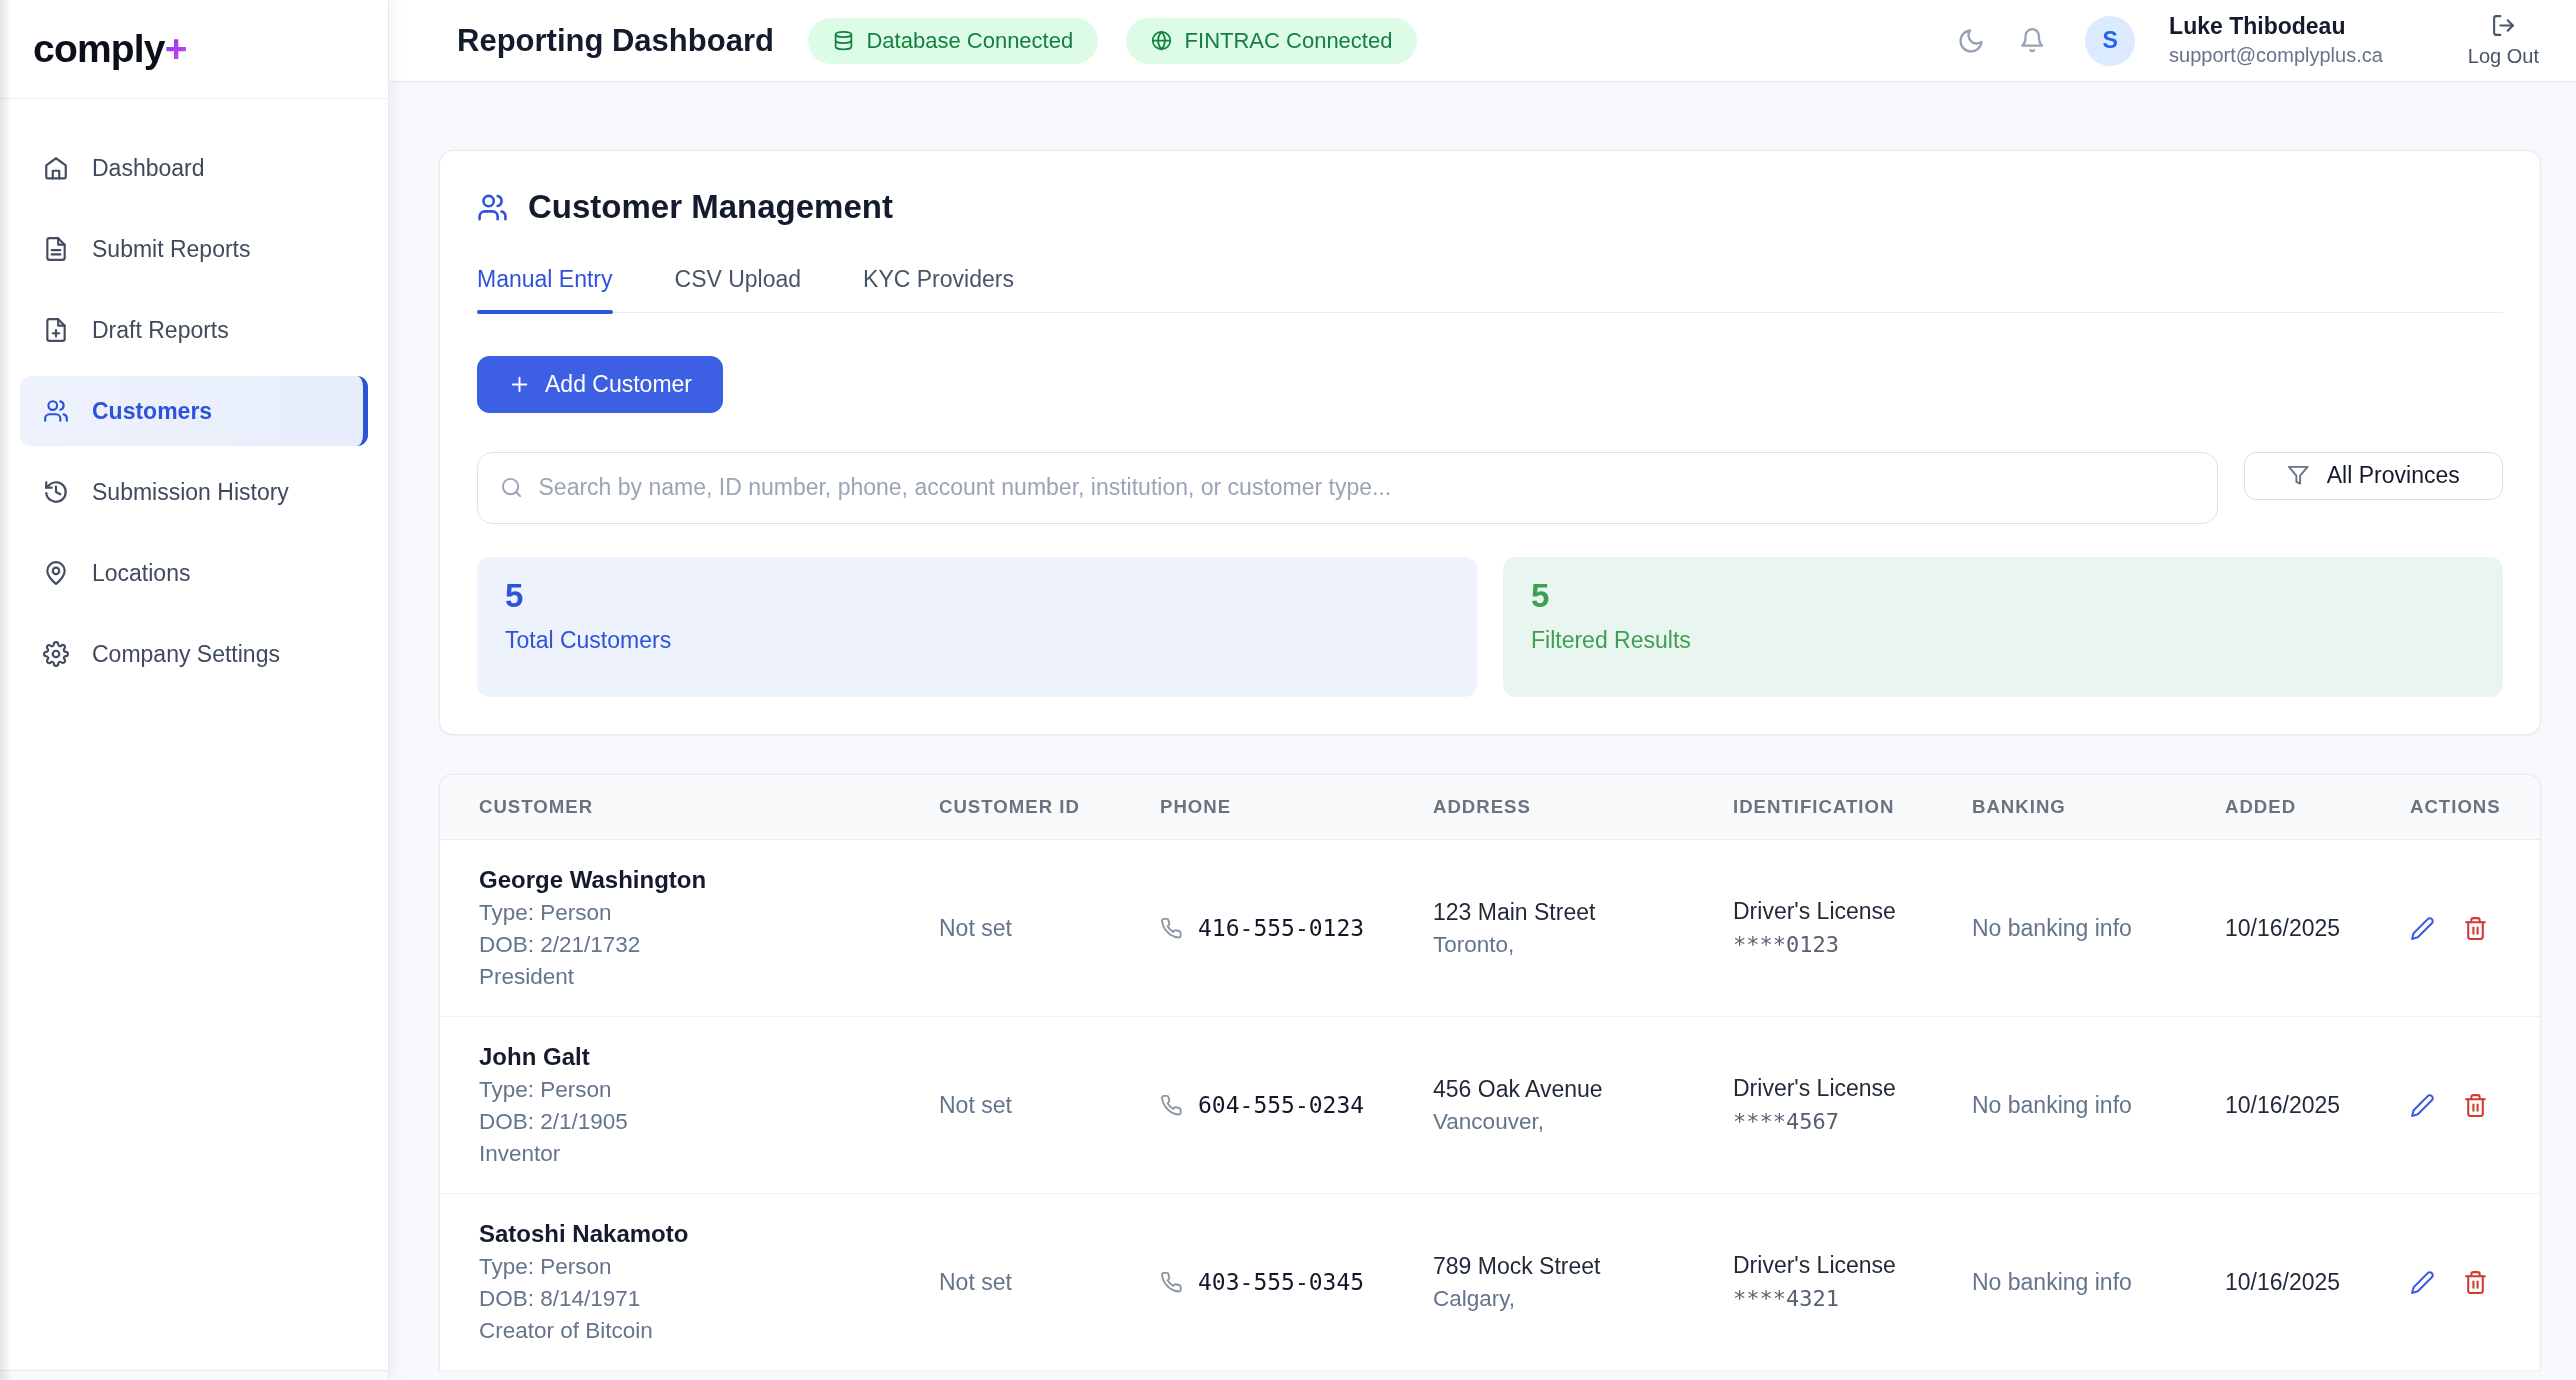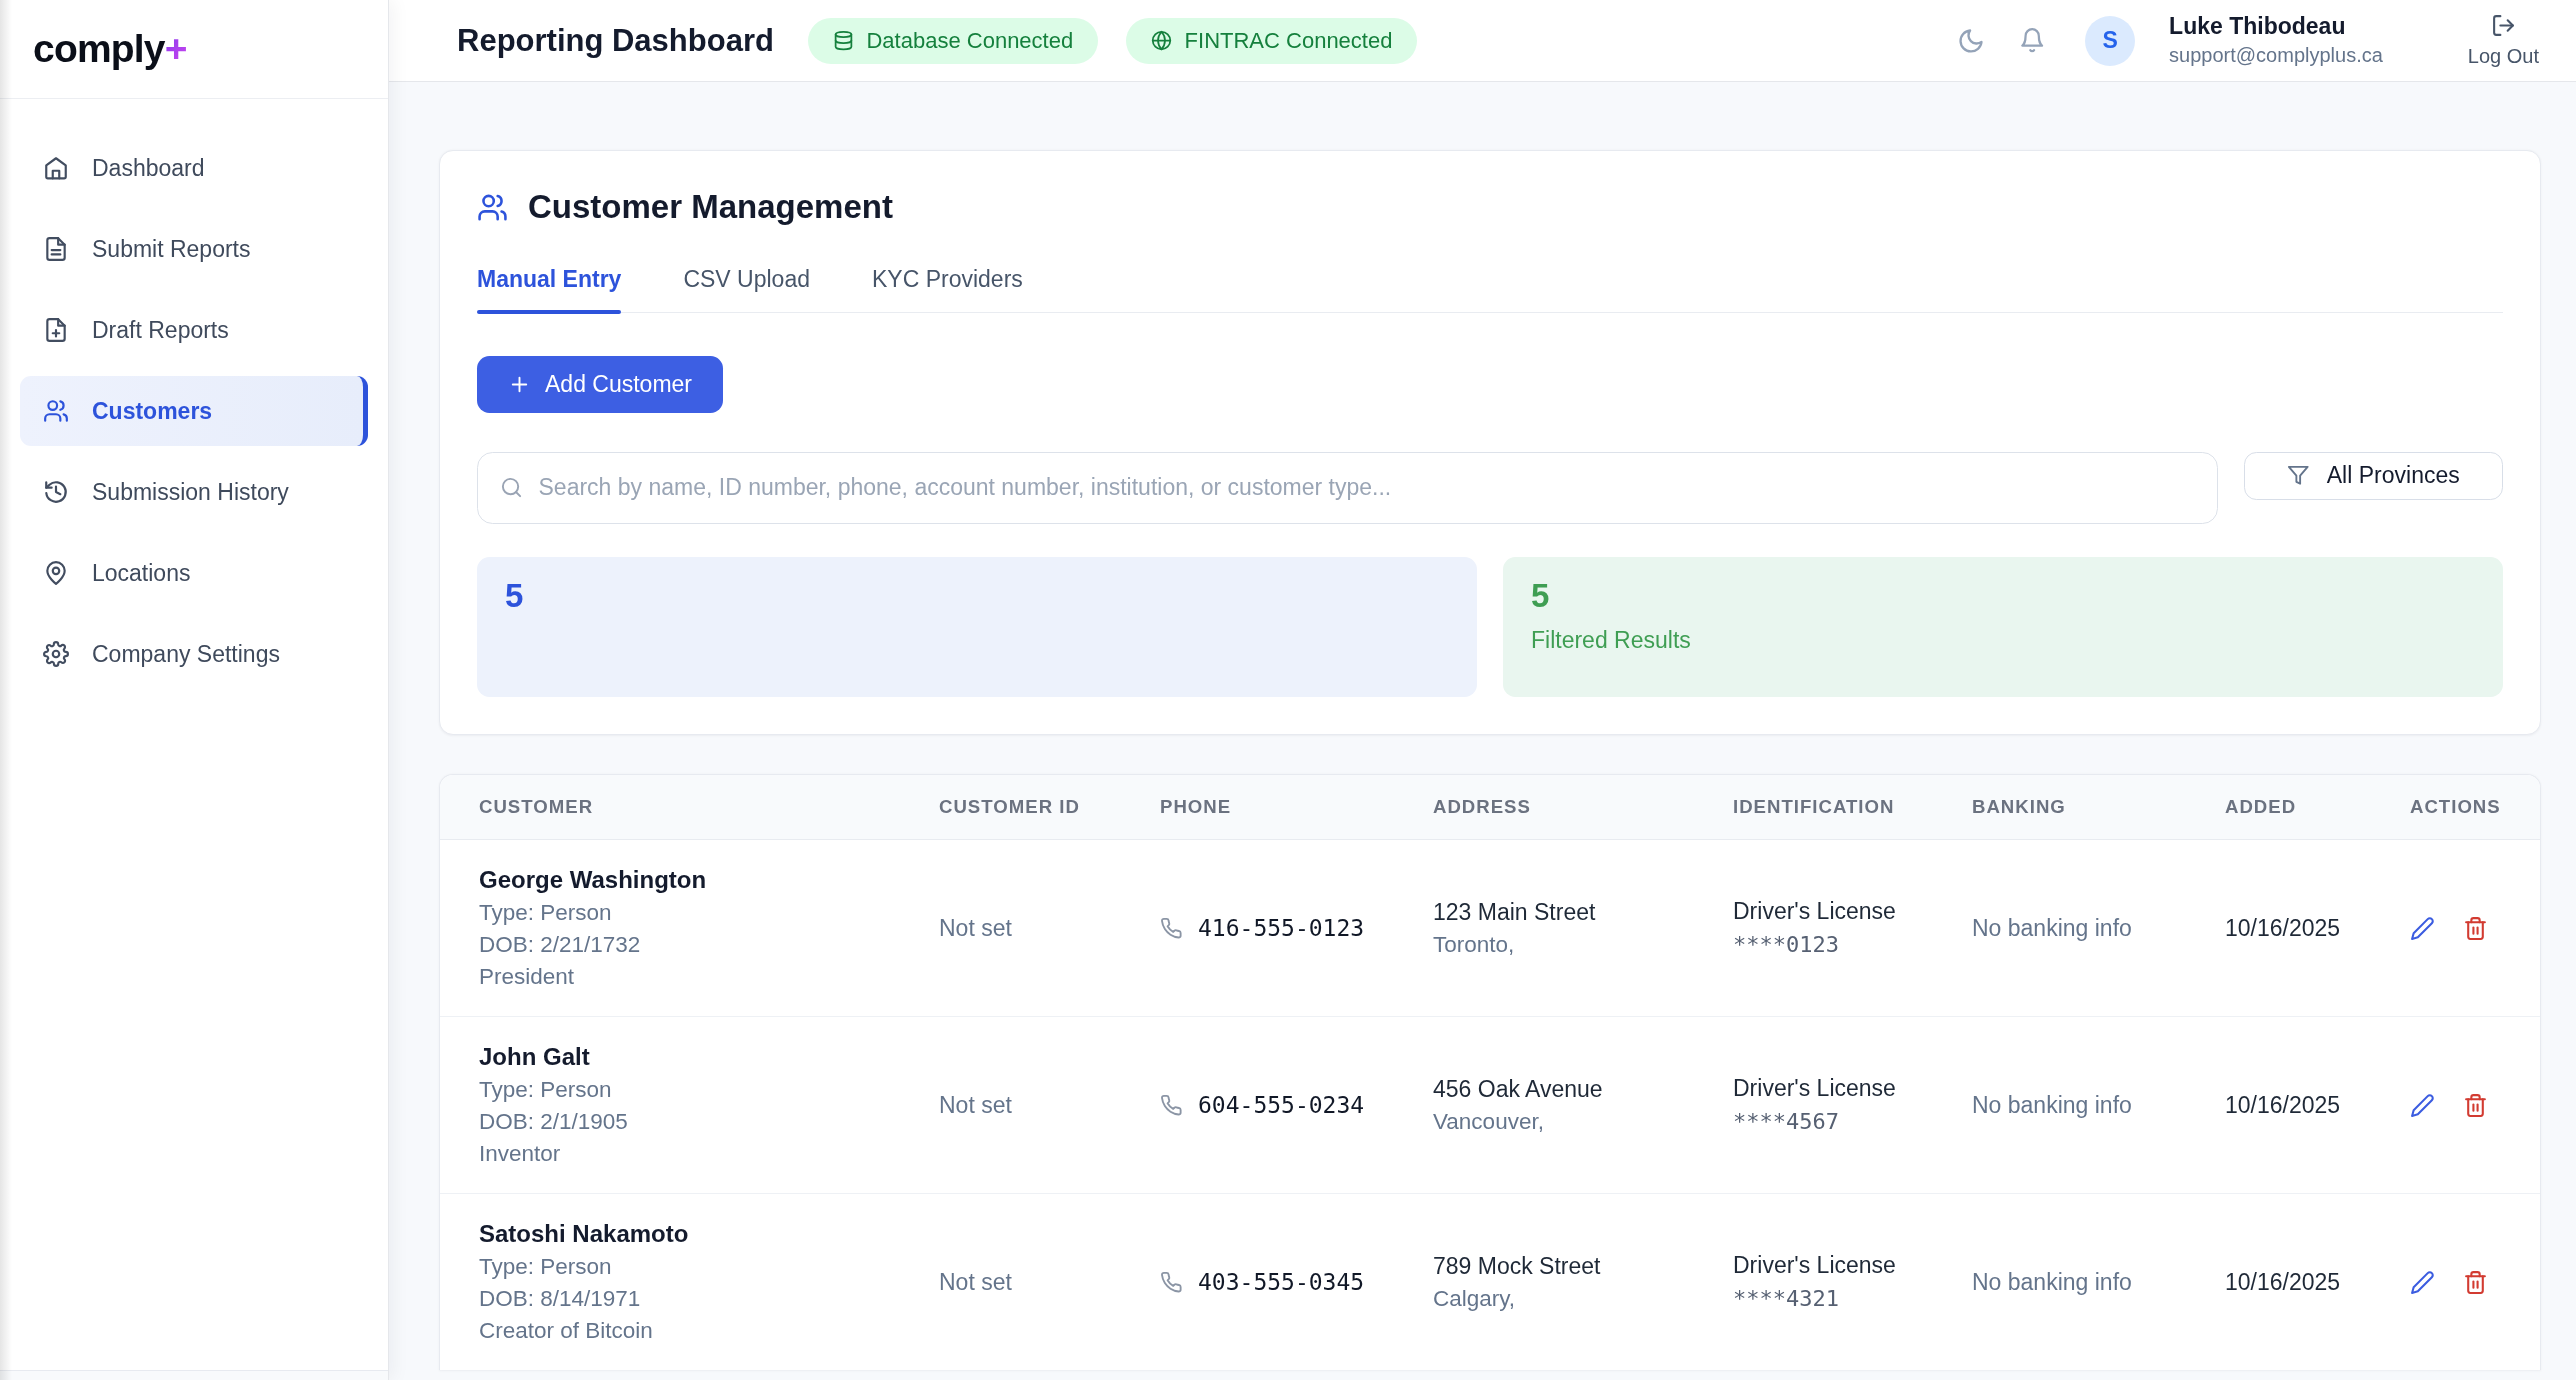--- a/index.html
+++ b/index.html
@@ -54,21 +54,21 @@
   .content{flex:1;overflow:hidden;padding:68px 35px 0 50px;}
 
   
   .card{background:#ffffff;border:0.8px solid #e7eaf0;border-radius:14px;box-shadow:0 0.8px 2.3px rgba(16,24,40,.05);}
   .cm-card{padding:37px;}
   .cm-title-row{display:flex;align-items:center;gap:20px;margin-bottom:40px;}
   .cm-title-row .tic{width:31px;height:31px;color:var(--accent-blue);}
   .cm-title{font-size:33px;font-weight:700;color:#141b2d;}
   .tabs{display:flex;gap:62px;border-bottom:1.6px solid #e9ecf1;}
   .tab{font-size:23px;color:#475569;padding-bottom:18.6px;position:relative;cursor:pointer;}
-  .tab.active{color:var(--accent-blue);font-weight:700;}
+  .tab.active{color:var(--accent-blue);font-weight:400;}
   .tab.active::after{content:"";position:absolute;left:0;right:0;bottom:-2.3px;height:3.9px;background:var(--accent-blue);border-radius:2.3px;}
   .add-btn{margin-top:43px;display:inline-flex;align-items:center;gap:14px;background:var(--button-blue);color:#fff;
     border:none;border-radius:12.4px;height:57px;padding:0 31px;font-size:23px;font-weight:500;cursor:pointer;
     font-family:inherit;}
   .search-row{margin-top:39px;display:flex;gap:26px;}
   .search-box{flex:1;height:72px;border:1.6px solid #dde2ea;border-radius:15.5px;display:flex;align-items:center;
     padding:0 22px;gap:15.5px;background:#fff;}
   .search-box .sic{width:23px;height:23px;color:#9aa4b4;}
   .search-input{flex:1;border:none;outline:none;font-size:23px;color:#0f172a;font-family:inherit;background:transparent;}
   .search-input::placeholder{color:#9aa5b5;}
@@ -291,20 +291,21 @@
                 <polygon points="22 3 2 3 10 12.46 10 19 14 21 14 12.46 22 3"></polygon>
               </svg>
             </span>
           <span>All Provinces</span>
         </div>
       </div>
 
       <div class="stats">
         <div class="stat blue">
           <div class="stat-value">5</div>
+          <div class="stat-label">Total Customers</div>
         </div>
         <div class="stat green">
           <div class="stat-value">5</div>
           <div class="stat-label">Filtered Results</div>
         </div>
       </div>
     </section>
 
     <section class="card table-card">
       <table>

